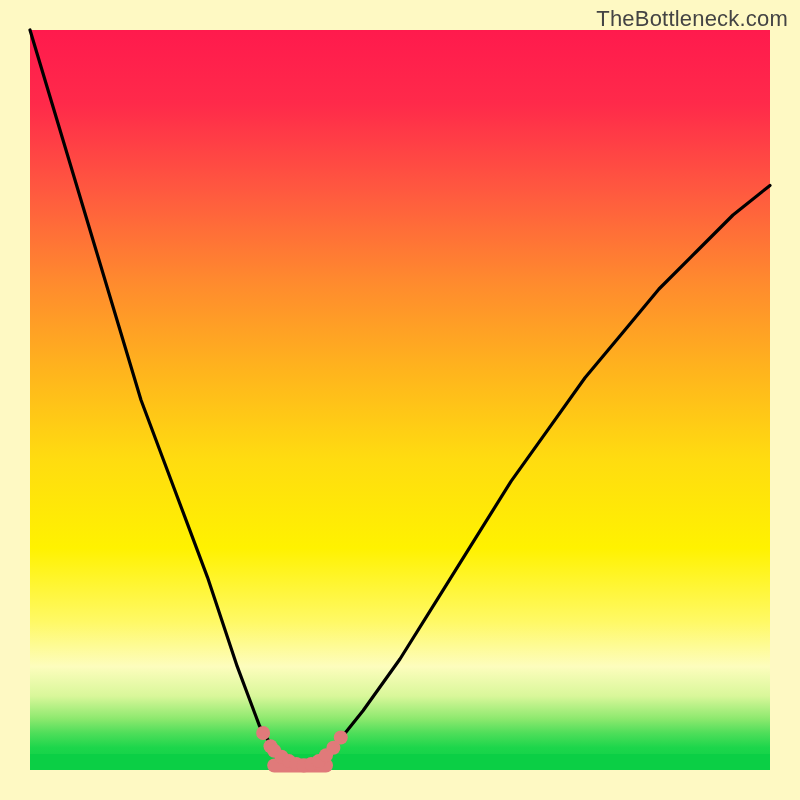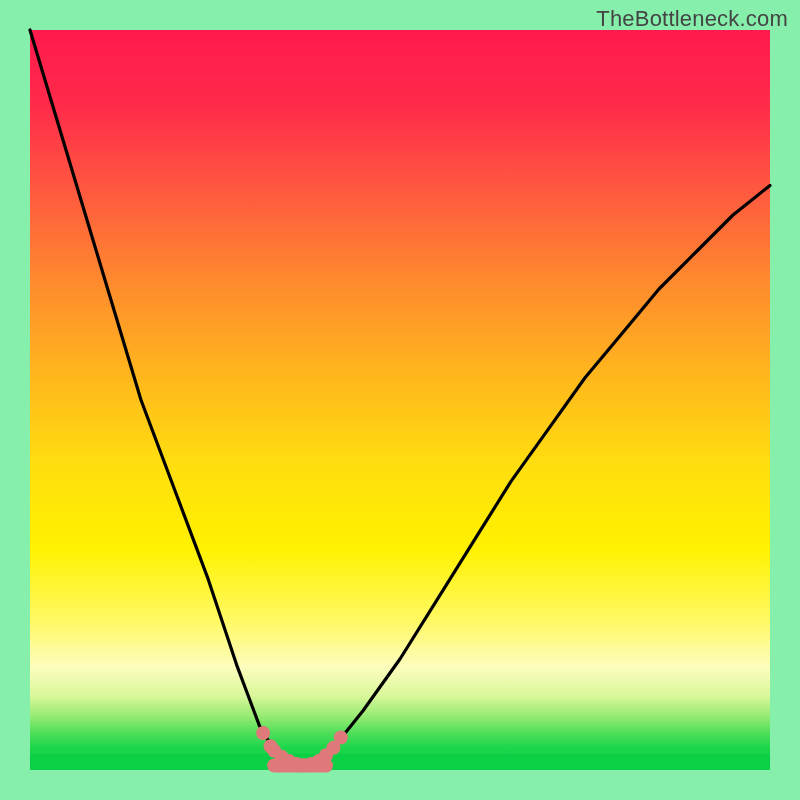--- a/index.html
+++ b/index.html
@@ -8,21 +8,21 @@
     width: 800px;
     height: 800px;
     background: #000;
     font-family: Arial, Helvetica, sans-serif;
     overflow: hidden;
   }
   .frame {
     position: relative;
     width: 800px;
     height: 800px;
-    background: #86efac;
+    background: #fef9c3;
   }
   .plot-area {
     position: absolute;
     left: 30px;
     top: 30px;
     width: 740px;
     height: 740px;
     background: linear-gradient(to bottom,
       #ff1a4d 0%,
       #ff2a4a 10%,

